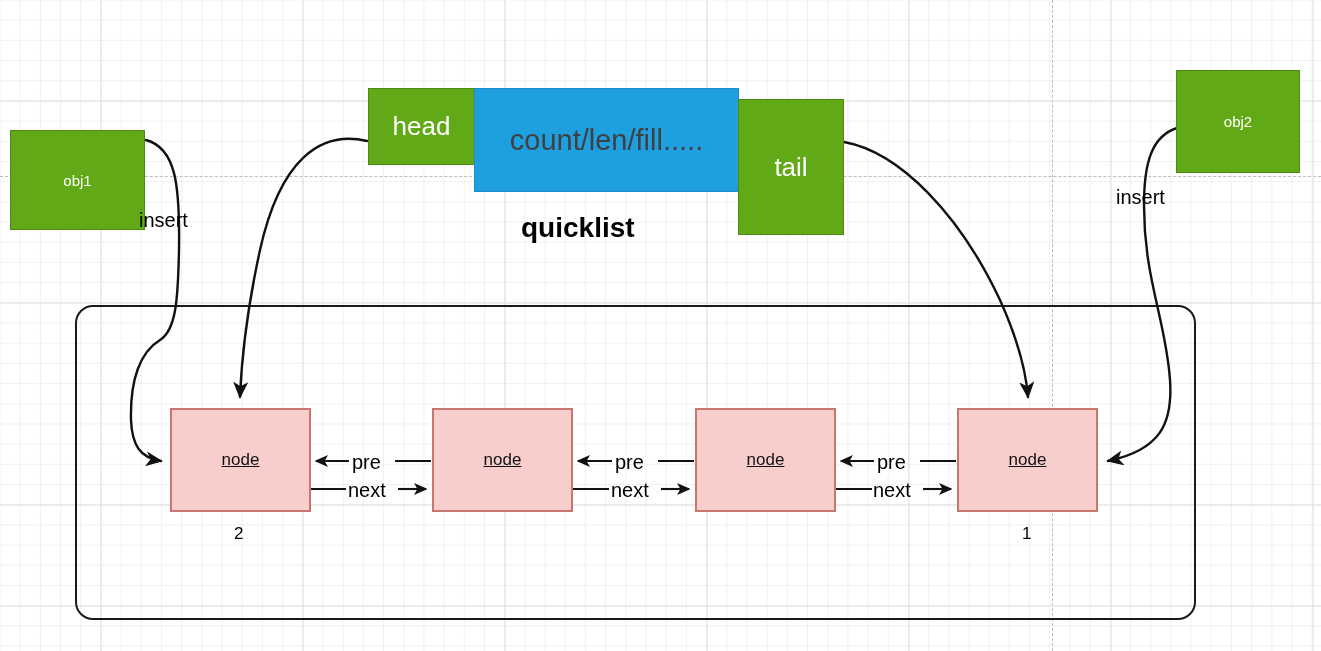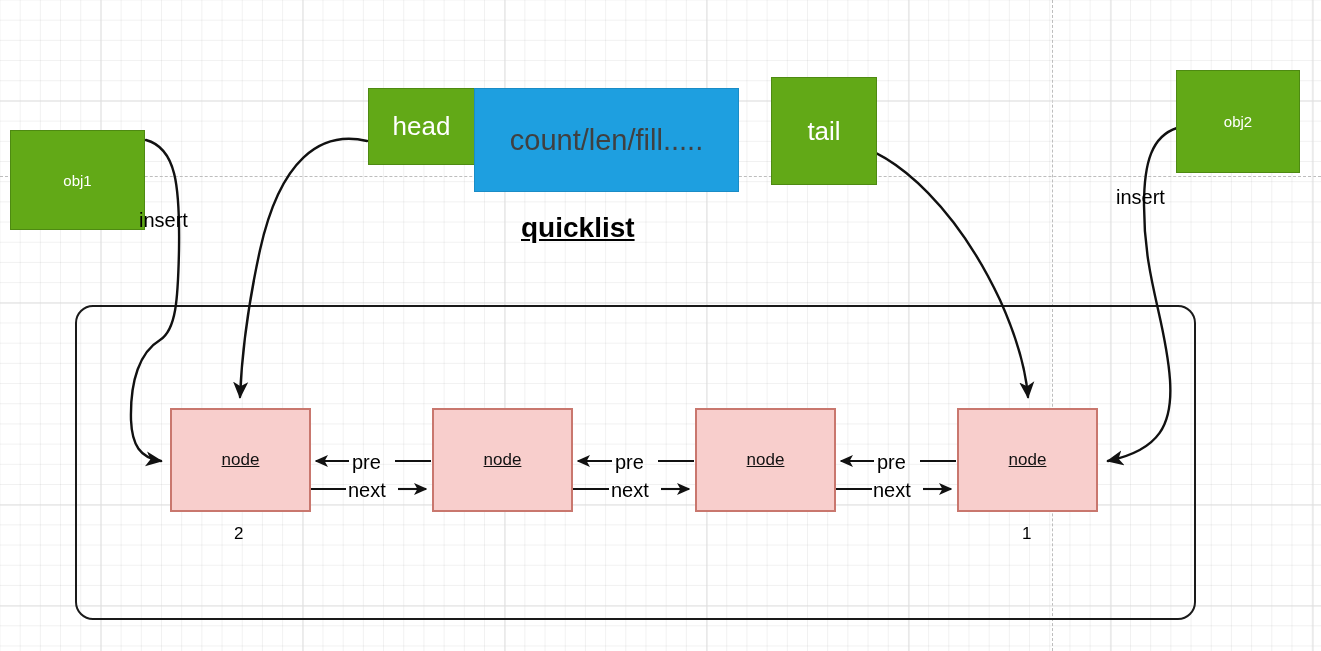--- a/index.html
+++ b/index.html
@@ -88,21 +88,20 @@
     font-weight: bold;
     color: #000000;
     white-space: nowrap;
   }
   .sub-title-text {
     position: absolute;
     font-size: 28px;
     font-weight: bold;
     color: #000000;
     white-space: nowrap;
-    text-decoration: underline;
   }
   .edge-label {
     position: absolute;
     font-size: 20px;
     color: #000000;
     background: transparent;
     white-space: nowrap;
   }
   .node-index {
     position: absolute;
@@ -191,21 +190,21 @@
     </g>
   </svg>
 
 
   <div class="box ql-head" style="left:368px; top:88px; width:107px; height:77px;">
     <span>head</span>
   </div>
   <div class="box ql-mid" style="left:474px; top:88px; width:265px; height:104px;">
     <span>count/len/fill.....</span>
   </div>
-  <div class="box ql-tail" style="left:738px; top:77px; width:106px; height:108px;margin-left:33px;">
+  <div class="box ql-tail" style="left:738px; top:99px; width:106px; height:136px;">
     <span>tail</span>
   </div>
 
   <div class="sub-title-text" style="left:521px; top:212px;">quicklist</div>
 
   <div class="box green-box obj-box" style="left:10px; top:88px; width:135px; height:100px;margin-top:42px;">
     <span>obj1</span>
   </div>
   <div class="box green-box obj-box" style="left:1176px; top:70px; width:124px; height:103px;">
     <span>obj2</span>

